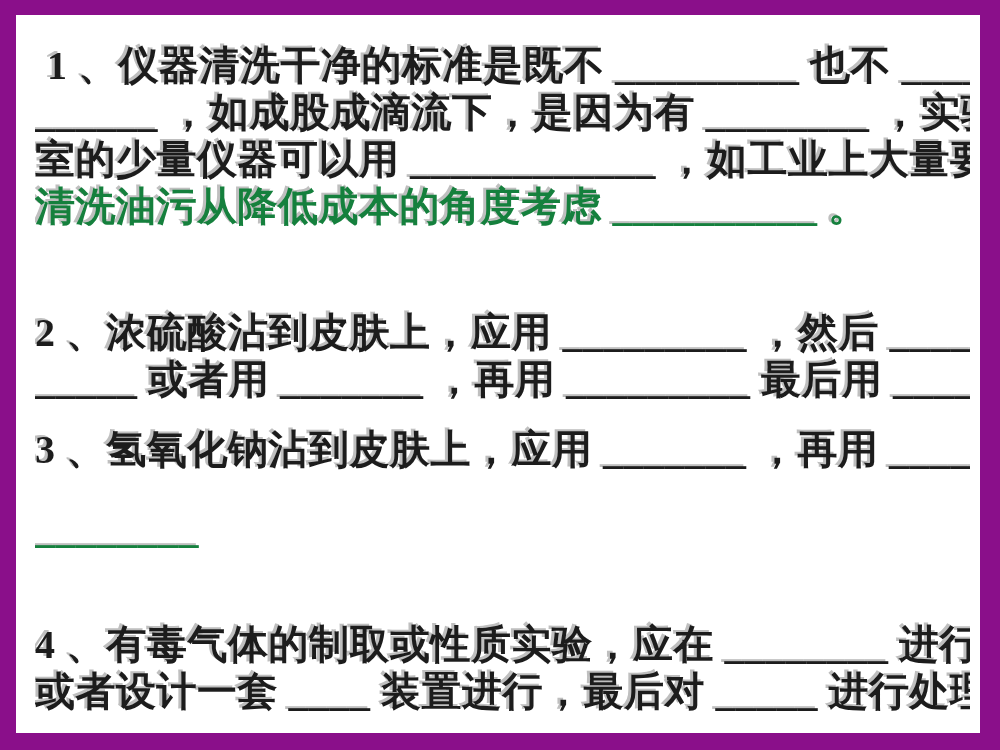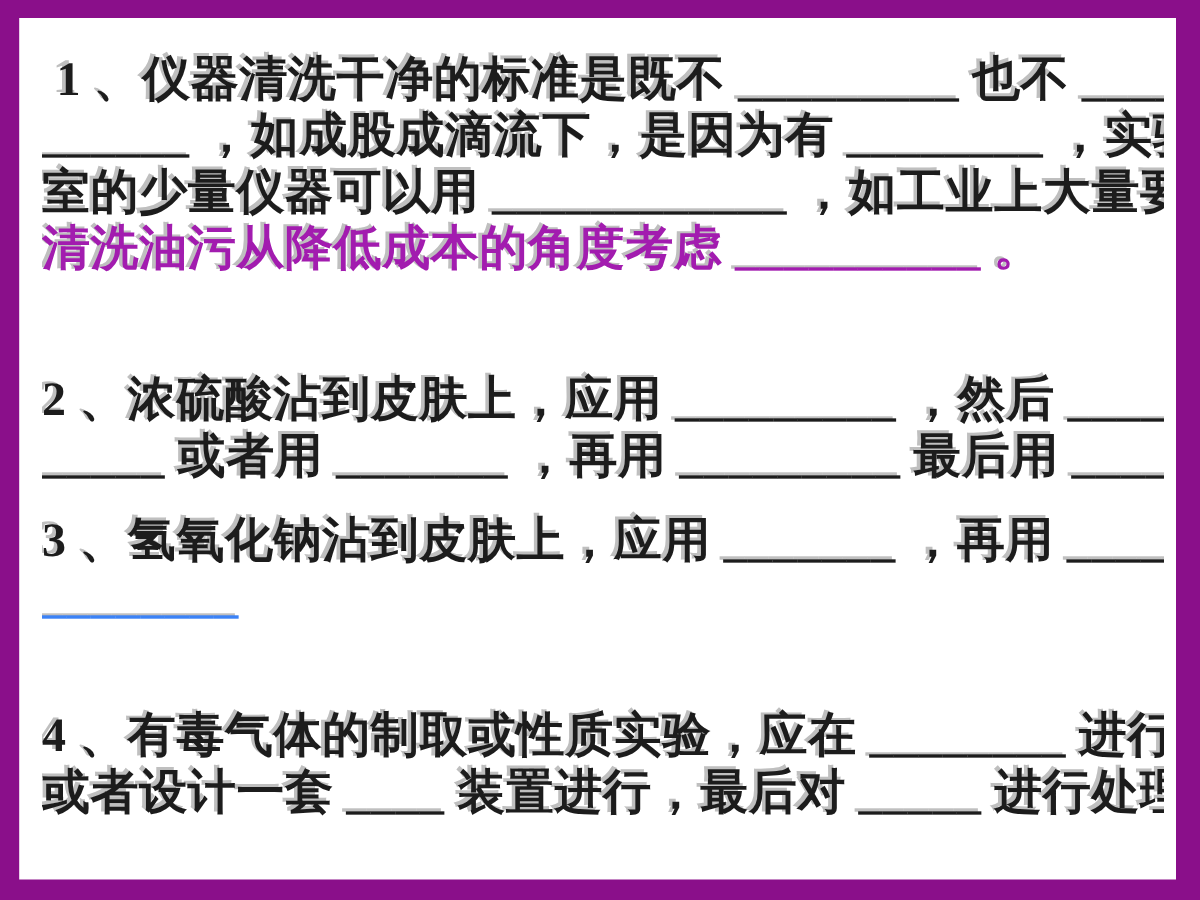--- a/index.html
+++ b/index.html
@@ -48,31 +48,31 @@
 </head>
 <body style="background: rgb(138, 15, 138);">
 
 <div class="slide" style="border-color: rgb(138, 15, 138); background: rgb(255, 255, 255);">
   <div class="content">
 
     <div class="para">
       <div class="line indent-first" style="color: rgb(28, 28, 28); text-shadow: rgb(191, 191, 191) -3px -2px 0px;">1 、仪器清洗干净的标准是既不 _________ 也不 _____</div>
       <div class="line" style="color: rgb(28, 28, 28); text-shadow: rgb(191, 191, 191) -3px -2px 0px;">______ ，如成股成滴流下，是因为有 ________ ，实验</div>
       <div class="line" style="color: rgb(28, 28, 28); text-shadow: rgb(191, 191, 191) -3px -2px 0px;">室的少量仪器可以用 ____________ ，如工业上大量要</div>
-      <div class="line" style="color: #a21caf; text-shadow: rgb(191, 191, 191) -3px -2px 0px;">清洗油污从降低成本的角度考虑 __________ 。</div>
+      <div class="line" style="color: #15803d; text-shadow: rgb(191, 191, 191) -3px -2px 0px;">清洗油污从降低成本的角度考虑 __________ 。</div>
     </div>
 
     <div class="para gap-q2">
       <div class="line" style="color: rgb(28, 28, 28); text-shadow: rgb(191, 191, 191) -3px -2px 0px;">2 、浓硫酸沾到皮肤上，应用 _________ ，然后 ______</div>
       <div class="line" style="color: rgb(28, 28, 28); text-shadow: rgb(191, 191, 191) -3px -2px 0px;">_____ 或者用 _______ ，再用 _________ 最后用 ______</div>
     </div>
 
     <div class="para gap-q3">
       <div class="line" style="color: rgb(28, 28, 28); text-shadow: rgb(191, 191, 191) -3px -2px 0px;">3 、氢氧化钠沾到皮肤上，应用 _______ ，再用 ______</div>
-      <div class="line" style="color: #3b82f6; text-shadow: rgb(191, 191, 191) -3px -2px 0px;">________</div>
+      <div class="line" style="color: #15803d; text-shadow: rgb(191, 191, 191) -3px -2px 0px; margin-top: 32px;">________</div>
     </div>
 
     <div class="para gap-q4">
       <div class="line" style="color: rgb(28, 28, 28); text-shadow: rgb(191, 191, 191) -3px -2px 0px;">4 、有毒气体的制取或性质实验，应在 ________ 进行，</div>
       <div class="line" style="color: rgb(28, 28, 28); text-shadow: rgb(191, 191, 191) -3px -2px 0px;">或者设计一套 ____ 装置进行，最后对 _____ 进行处理。</div>
     </div>
 
   </div>
 </div>
 

